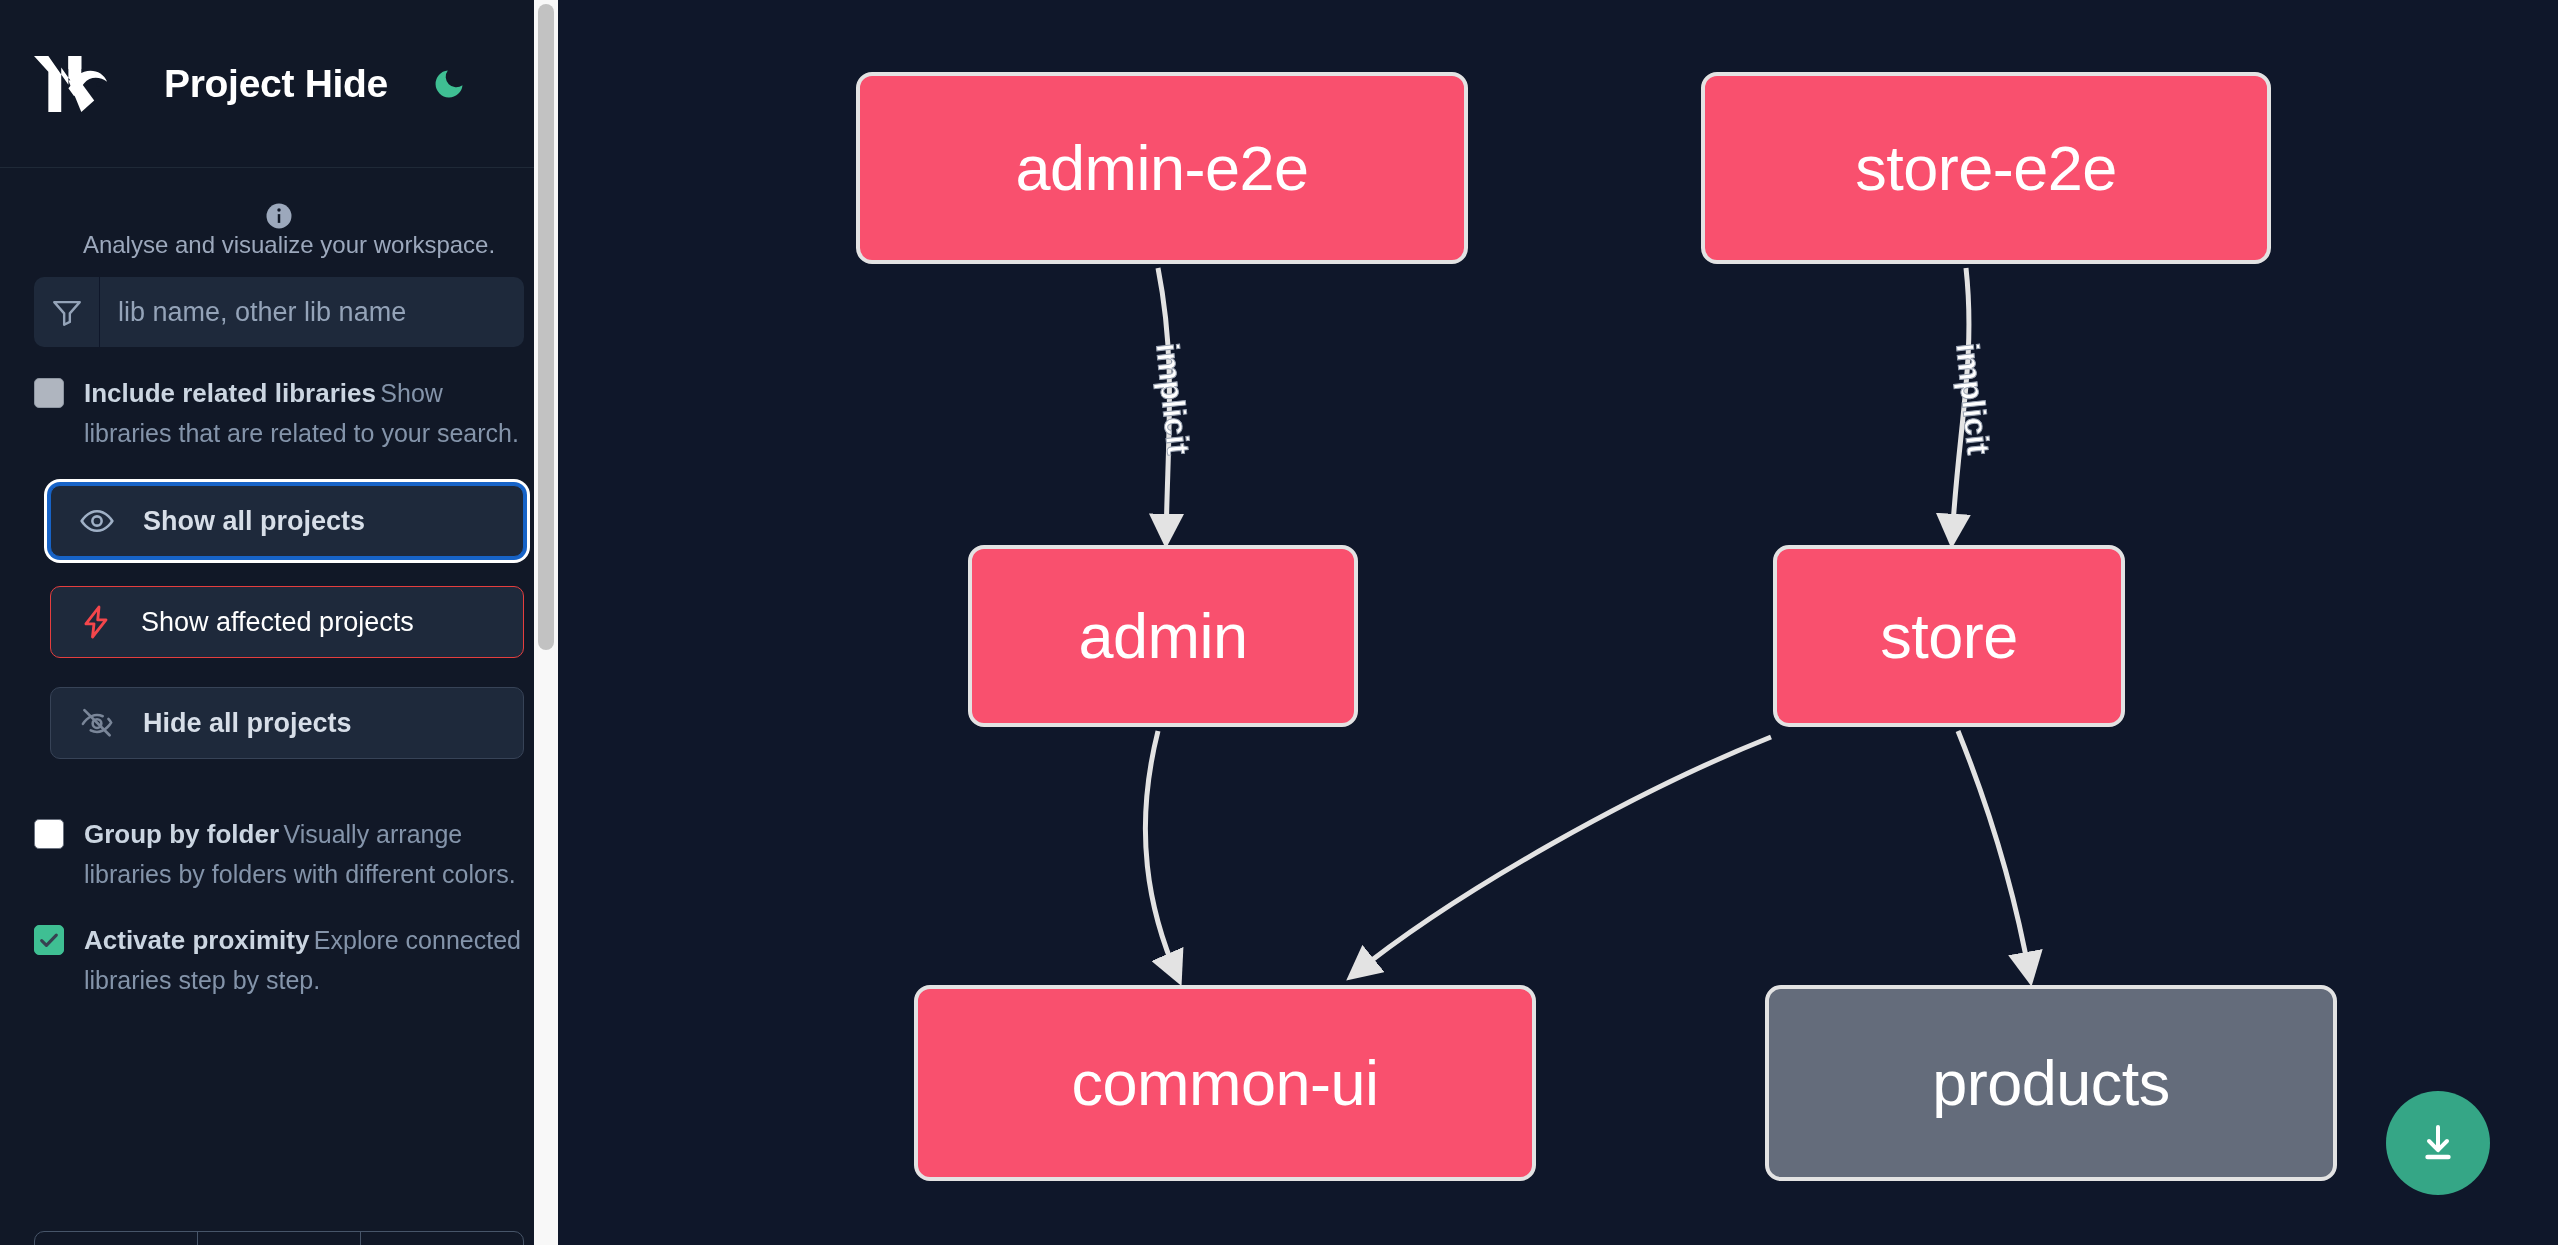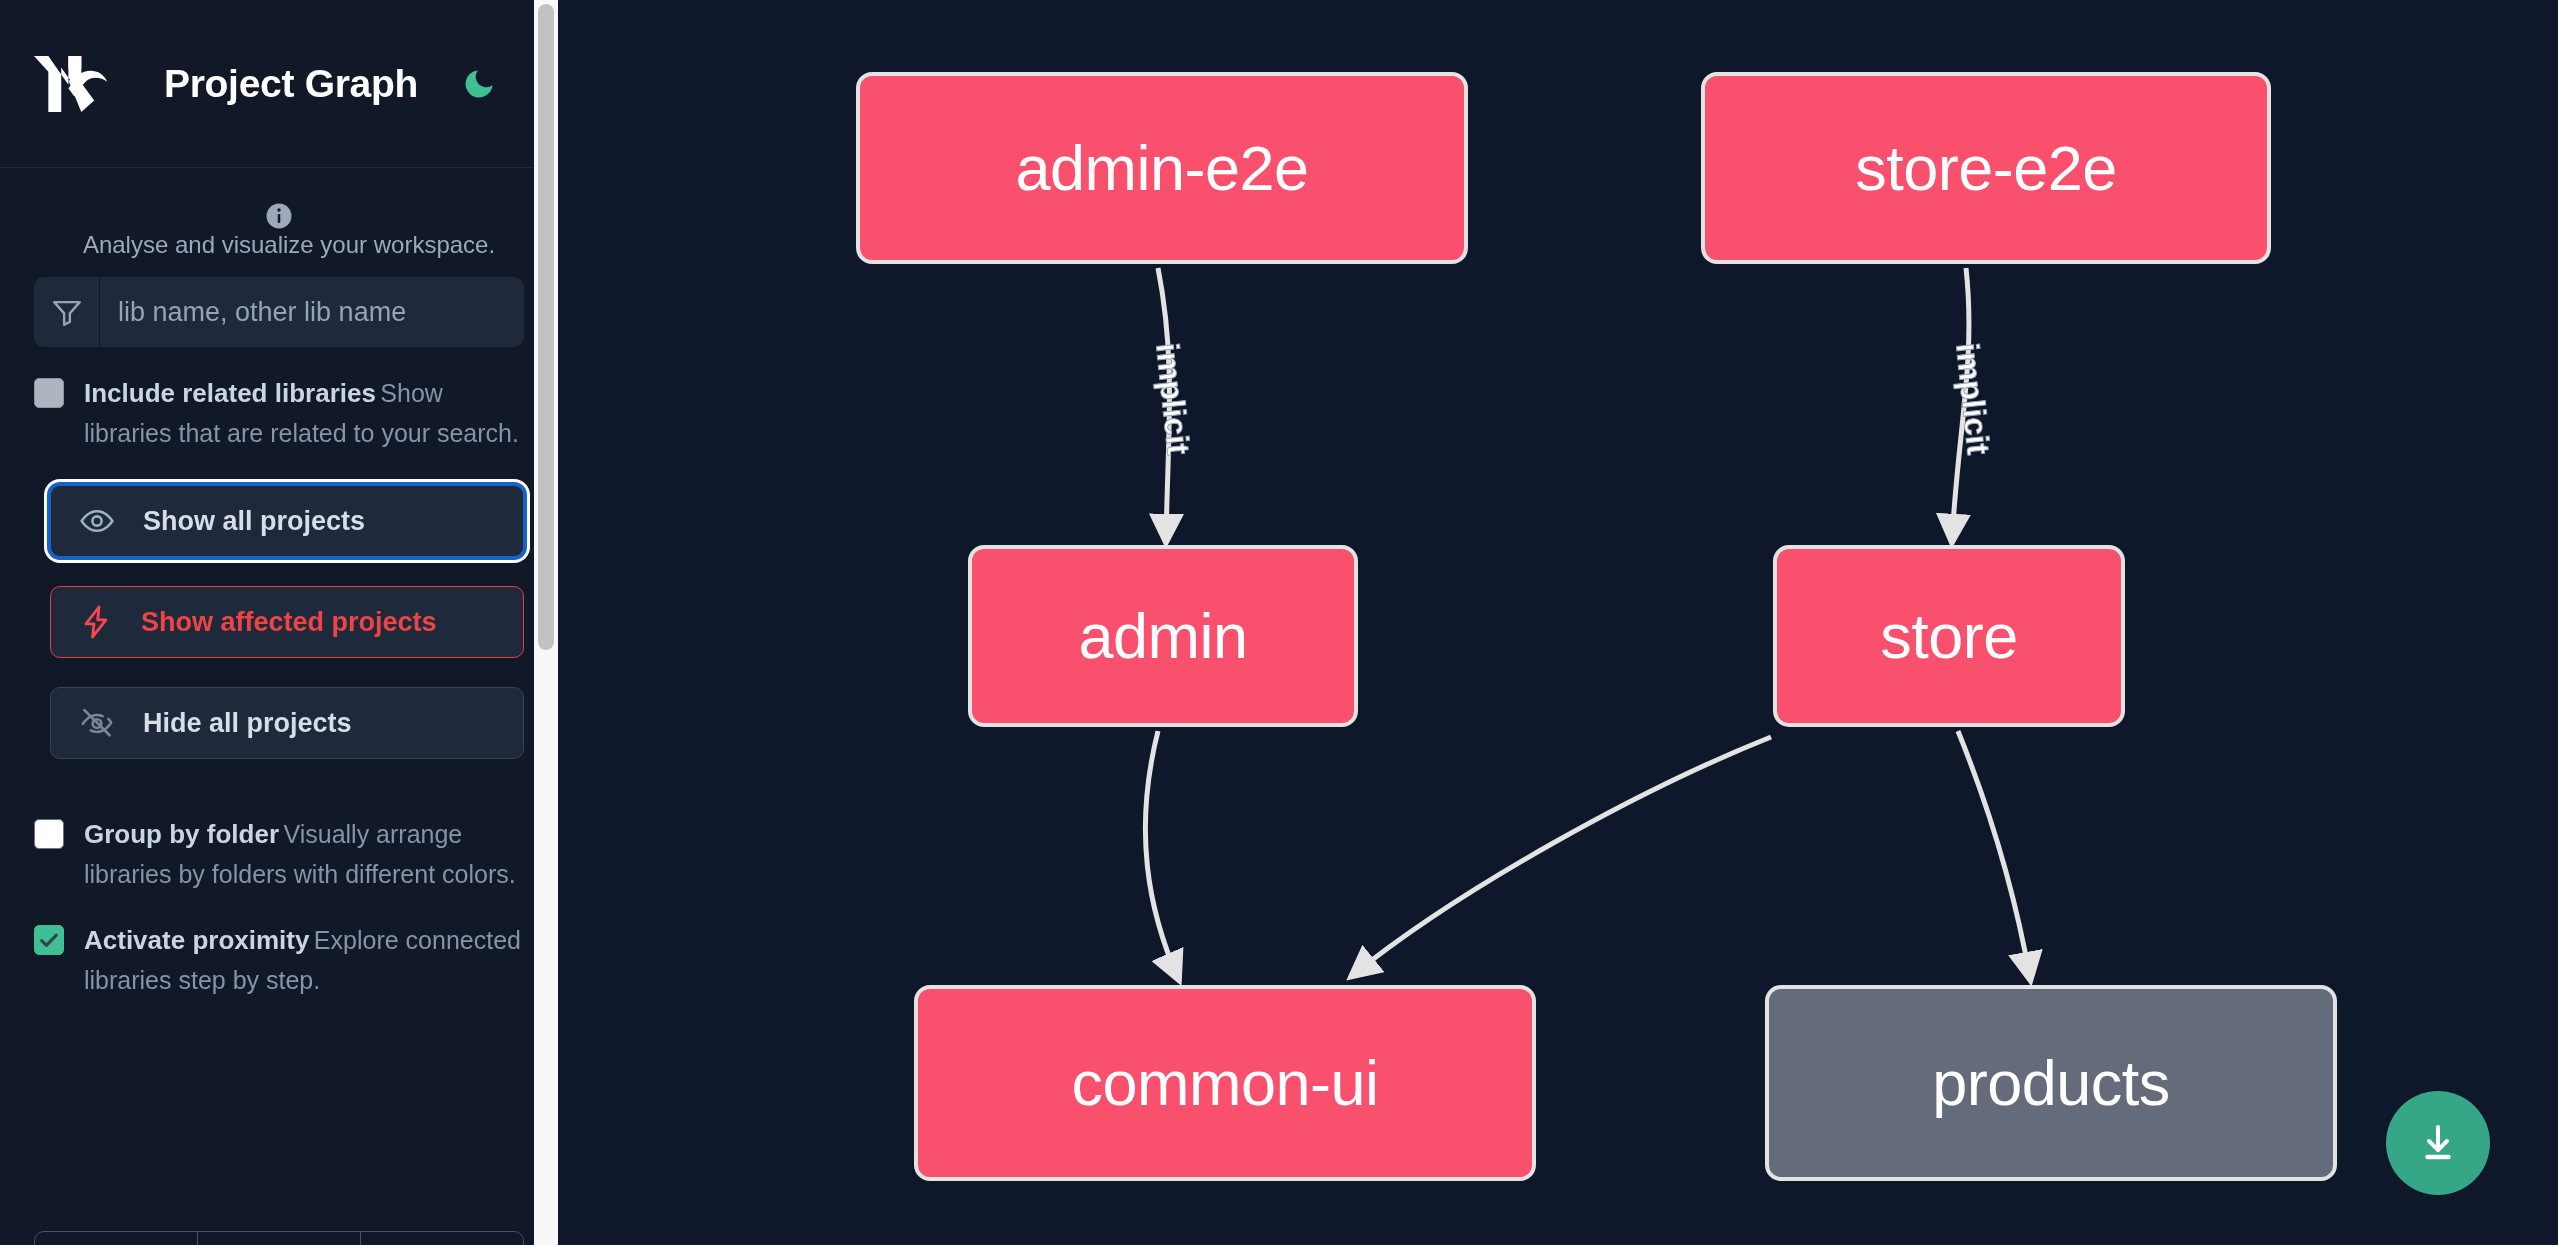--- a/index.html
+++ b/index.html
@@ -146,21 +146,21 @@
     font-size: 27px;
     font-weight: 700;
     color: #D7DEE8;
     white-space: nowrap;
   }
   .btn.focused {
     border-color: #1763C7;
     box-shadow: 0 0 0 3px #1763C7, 0 0 0 6px #FFFFFF;
   }
   .btn.danger { border-color: #E53E3E; }
-  .btn.danger .btn-label { color: #ef4444; font-weight: 700; margin-left: 24px; }
+  .btn.danger .btn-label { color: #ffffff; font-weight: 400; margin-left: 24px; }
 
   
   .segmented {
     position: absolute;
     left: 34px;
     bottom: -56px;
     width: 490px;
     height: 70px;
     display: flex;
     border: 1px solid #475569;
@@ -241,21 +241,21 @@
     <div class="sidebar-header">
       <div class="nx-logo">
         <svg viewBox="0 0 120 86" width="86" height="62" aria-hidden="true">
           <path fill="#ffffff" d="M0 4 h20 l28 40 V4 h18 v26 l-11 14 -17-24 V82 H20 V26 L0 4z"></path>
           <rect fill="#ffffff" x="48" y="4" width="18" height="18"></rect>
           <path fill="#ffffff" d="M48 38 l14 -2 22 30 -18 16z"></path>
           <path fill="#ffffff" d="M62 30c14-10 34-6 40 10 -10-8-24-8-32 2-6 7-9 14-14 18l-8-11c6-6 8-13 14-19z"></path>
           <circle fill="#111827" cx="90" cy="44" r="3"></circle>
         </svg>
       </div>
-      <div class="app-title">Project Graph</div>
+      <div class="app-title">Project Hide</div>
       <div class="theme-toggle">
         <svg width="36" height="36" viewBox="0 0 24 24" aria-hidden="true">
           <path fill="#3FBF93" d="M21 12.8A9 9 0 1 1 11.2 3a7 7 0 0 0 9.8 9.8z"></path>
         </svg>
       </div>
     </div>
 
     <div class="tagline-row">
       <span class="info-icon">
         <svg width="30" height="30" viewBox="0 0 24 24" aria-hidden="true">

